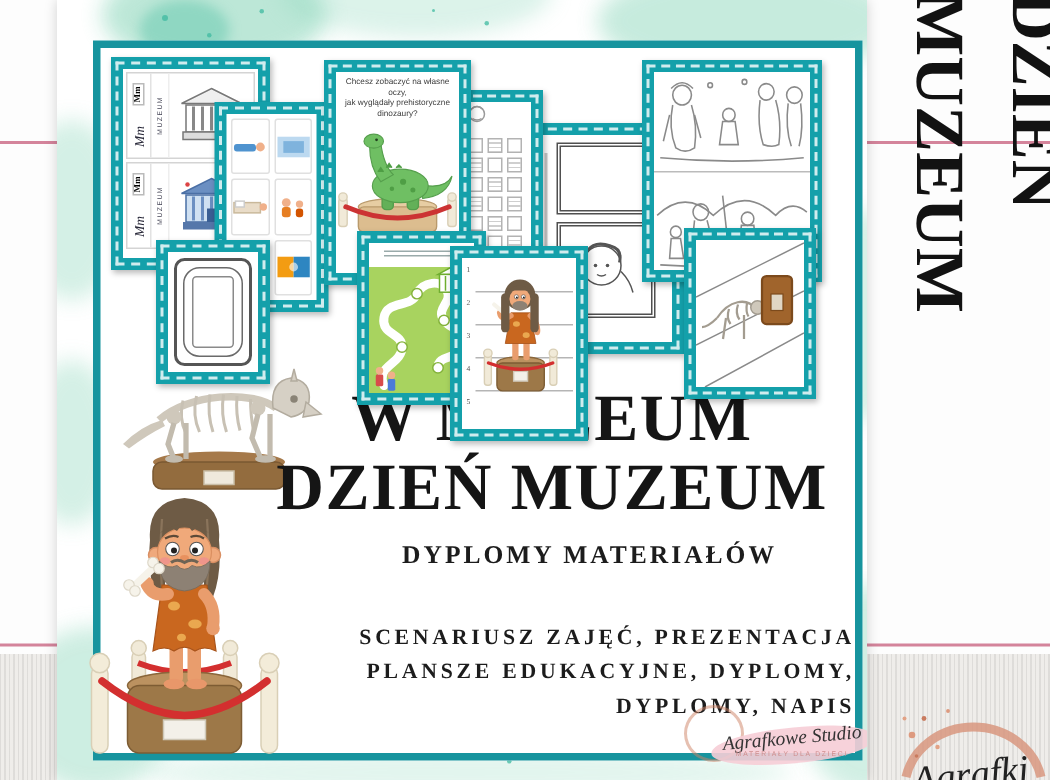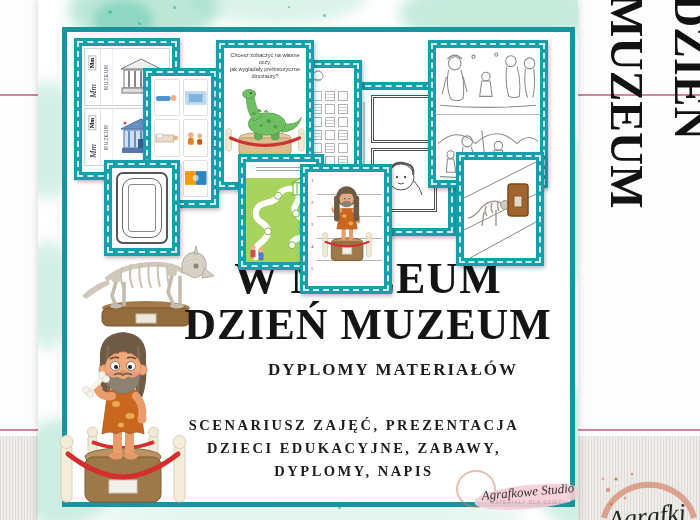--- a/index.html
+++ b/index.html
@@ -59,21 +59,21 @@
   
   .fd1{position:absolute;inset:4px;border:2px solid #555;border-radius:7px;}
   .fd2{position:absolute;inset:10px;border:1.5px solid #6a6a6a;border-radius:11px;}
   .fd3{position:absolute;inset:16px;border:1px solid #8a8a8a;border-radius:3px;}
   
   .title-wrap{position:absolute;left:80px;top:256px;width:500px;text-align:center;z-index:2;
       color:#151515;font-weight:700;line-height:1.04;}
   .t1,.t2{font-size:44px;letter-spacing:1px;}
   .subtitle{position:absolute;left:160px;top:360px;width:390px;text-align:center;z-index:2;
       font-size:17px;font-weight:700;letter-spacing:2px;color:#1c1c1c;}
-  .desc{position:absolute;left:100px;top:414px;width:432px;text-align:center;z-index:2;
+  .desc{position:absolute;left:100px;top:414px;width:432px;text-align:right;z-index:2;
       font-size:14.5px;font-weight:700;letter-spacing:2.5px;line-height:23px;color:#1c1c1c;}
   
   .wm{position:absolute;left:430px;top:478px;width:120px;height:40px;z-index:10;text-align:center;}
   .wm-blob{position:absolute;left:6px;top:7px;width:108px;height:24px;background:#f6cdd6;opacity:.9;
       border-radius:60% 40% 55% 45%;transform:rotate(-4deg);}
   .wm-ring{position:absolute;left:-12px;top:-8px;width:36px;height:34px;border:2px solid rgba(205,130,100,.5);border-radius:50%;}
   .wm-name{position:relative;font-style:italic;font-size:13px;color:#333;transform:rotate(-5deg);margin-top:6px;}
   .wm-tag{position:relative;font-family:"Liberation Sans",sans-serif;font-size:4.5px;letter-spacing:1.2px;color:#cf8e8e;}
   
   .side-text{position:absolute;left:594px;top:-6px;height:330px;z-index:3;
@@ -518,21 +518,21 @@
     <path d="M10,124 Q38,146 65,147 Q92,146 120,124" fill="none" stroke="#d32f2f" stroke-width="5" stroke-linecap="round"></path>
   </svg>
 
   <div class="title-wrap">
     <div class="t1">W MUZEUM</div>
     <div class="t2">DZIEŃ MUZEUM</div>
   </div>
   <div class="subtitle">DYPLOMY MATERIAŁÓW</div>
   <div class="desc">
     <div>SCENARIUSZ ZAJĘĆ, PREZENTACJA</div>
-    <div>DZIECI EDUKACYJNE, ZABAWY,</div>
+    <div>PLANSZE EDUKACYJNE, DYPLOMY,</div>
     <div>DYPLOMY, NAPIS</div>
   </div>
 
   <div class="wm">
     <div class="wm-ring"></div>
     <div class="wm-blob"></div>
     <div class="wm-name">Agrafkowe Studio</div>
     <div class="wm-tag">MATERIAŁY DLA DZIECI</div>
   </div>
 

